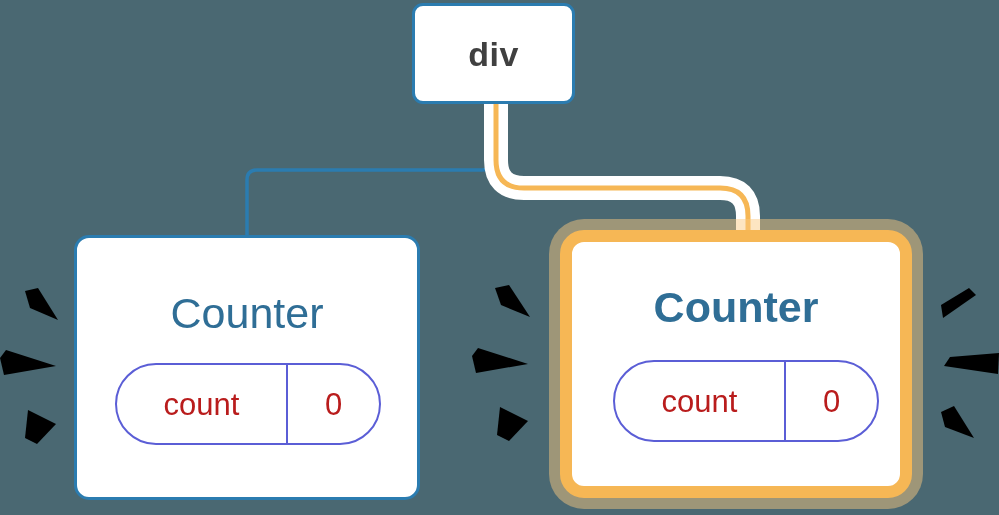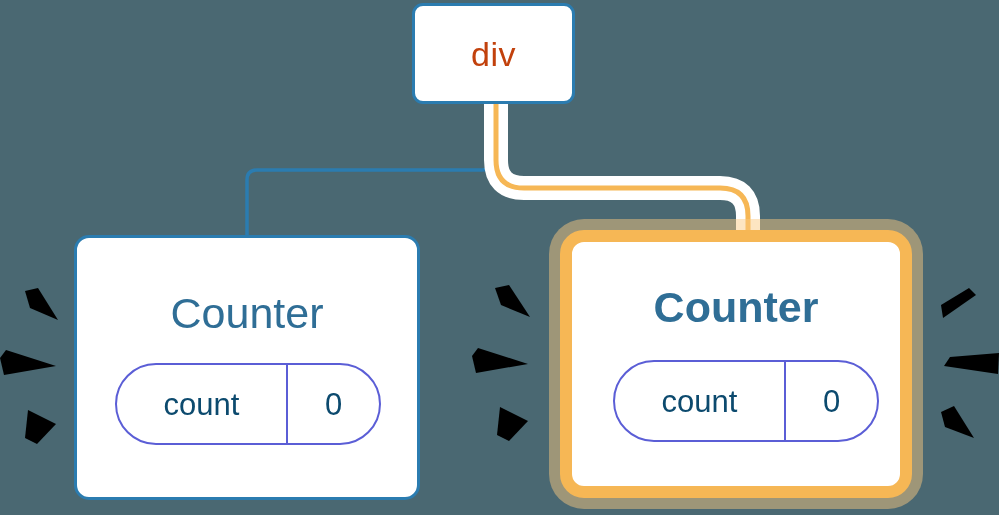--- a/index.html
+++ b/index.html
@@ -44,23 +44,23 @@
     top: 3px;
     width: 163px;
     height: 101px;
     border: 3px solid #2b7cb0;
     border-radius: 11px;
     display: flex;
     align-items: center;
     justify-content: center;
   }
   .root-label {
-    color: #c2410c;
+    color: #404040;
     font-size: 34px;
-    font-weight: 400;
+    font-weight: 700;
     letter-spacing: 0.5px;
     line-height: 1;
   }
 
   .node-counter-a {
     left: 74px;
     top: 235px;
     width: 346px;
     height: 265px;
     border: 3px solid #2b7cb0;
@@ -113,21 +113,21 @@
   .node-counter-b .pill {
     left: 41px;
     top: 118px;
     width: 266px;
     height: 82px;
   }
   .pill-key, .pill-val {
     display: flex;
     align-items: center;
     justify-content: center;
-    color: #0c4a6e;
+    color: #b91c1c;
     font-size: 31px;
     line-height: 1;
     box-sizing: border-box;
   }
   .pill-key {
     flex: 0 0 169px;
   }
   .pill-val {
     flex: 1 1 auto;
     border-left: 2px solid #5b5ed6;

